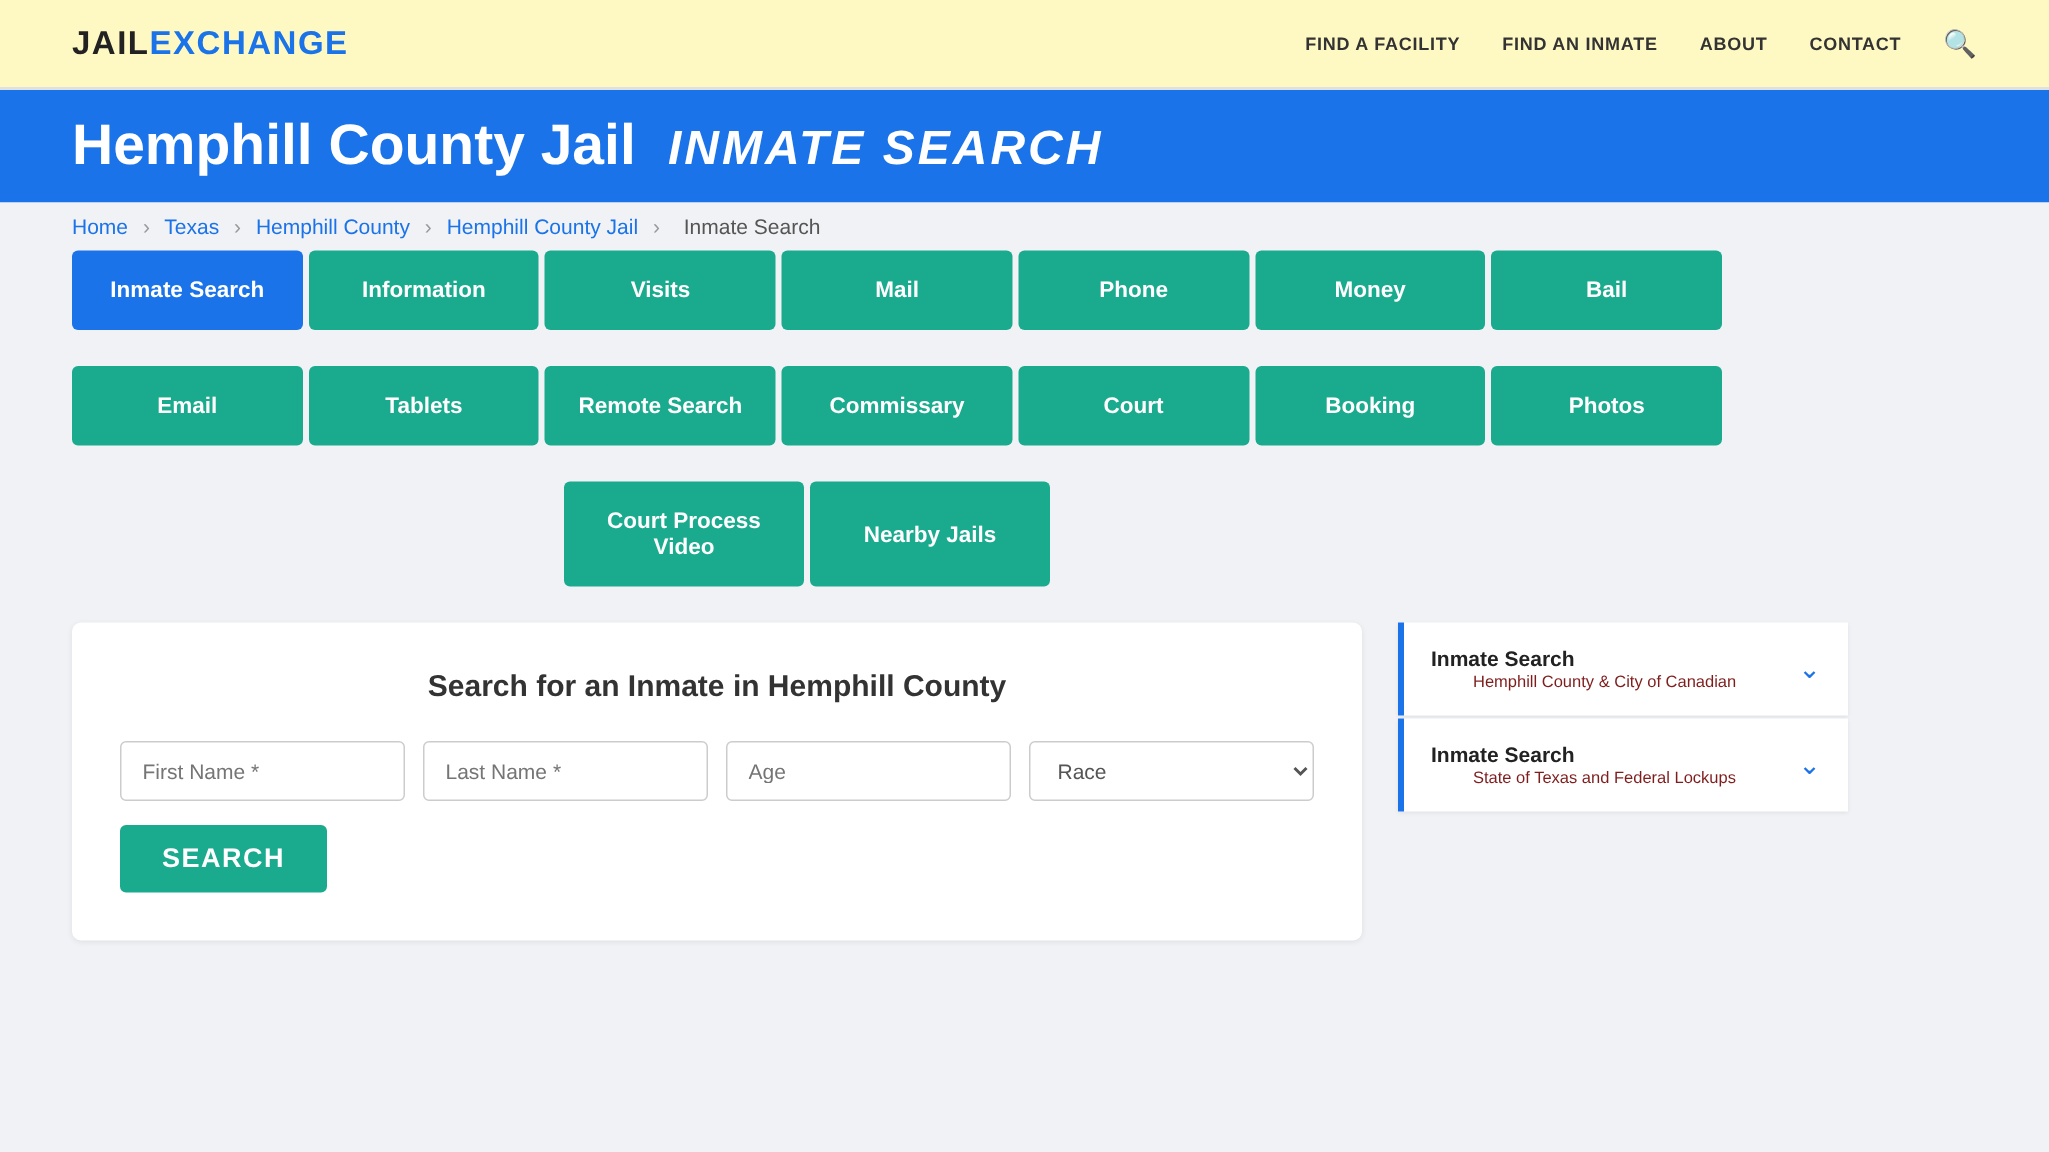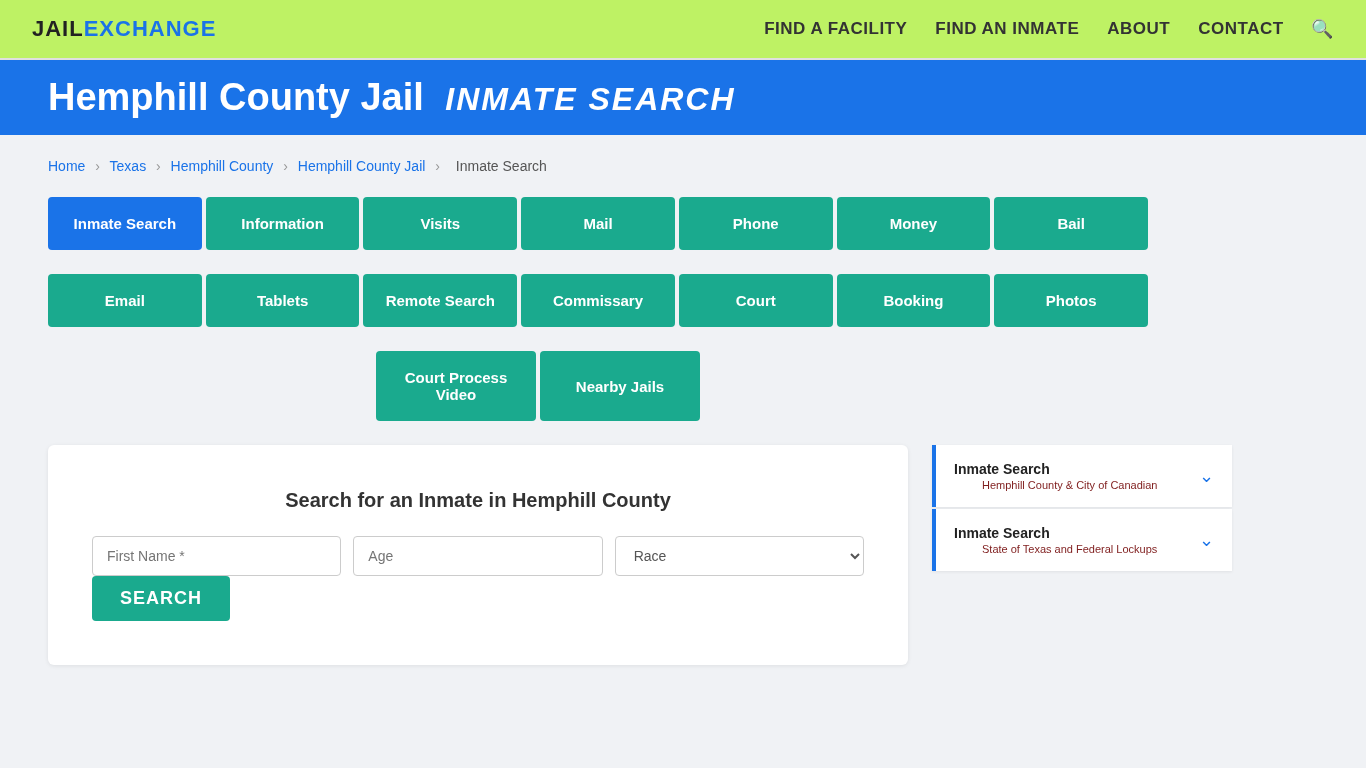--- a/index.html
+++ b/index.html
@@ -1,46 +1,46 @@
 <!DOCTYPE html>
 <html><head>
   <meta charset="utf-8">
   <style>
     * { box-sizing: border-box; margin: 0; padding: 0; }
     body { font-family: Arial, sans-serif; background: #f0f2f5; color: #333; }
 
     
     .navbar {
-      background: #bef264;
+      background: #fef9c3;
       border-bottom: 2px solid #e0e0e0;
       display: flex;
       align-items: center;
       justify-content: space-between;
-      padding: 0 32px;
+      padding: 0 48px;
       height: 60px;
     }
     .navbar-logo {
       font-size: 22px;
       font-weight: 900;
       letter-spacing: 1px;
       text-transform: uppercase;
       color: #222;
     }
     .navbar-logo .exchange {
       color: #1a73e8;
     }
     .navbar-links {
       display: flex;
       align-items: center;
       gap: 28px;
     }
     .navbar-links a {
       text-decoration: none;
       color: #333;
-      font-size: 17px;
+      font-size: 12px;
       font-weight: 700;
       letter-spacing: 0.5px;
       text-transform: uppercase;
     }
     .navbar-links .search-icon {
       font-size: 18px;
       color: #333;
       cursor: pointer;
     }
 
@@ -56,21 +56,21 @@
     }
     .hero h1 .italic-part {
       font-style: italic;
       font-weight: 700;
       font-size: 32px;
       letter-spacing: 2px;
     }
 
     
     .breadcrumb {
-      padding: 23px 48px;
+      padding: 8px 48px;
       background: #f0f2f5;
       font-size: 14px;
     }
     .breadcrumb a {
       color: #1a73e8;
       text-decoration: none;
     }
     .breadcrumb span {
       color: #999;
       margin: 0 6px;
@@ -116,35 +116,36 @@
     .content-row {
       display: flex;
       gap: 24px;
       align-items: flex-start;
     }
 
     
     .search-box {
       background: #fff;
       border-radius: 6px;
-      padding: 44px;
+      padding: 32px;
       flex: 1;
       max-width: 860px;
       box-shadow: 0 1px 4px rgba(0,0,0,0.08);
     }
     .search-box h2 {
       font-size: 20px;
       font-weight: 700;
       margin-bottom: 24px;
       text-align: center;
     }
     .search-fields {
       display: flex;
       gap: 12px;
       flex-wrap: wrap;
+      margin-bottom: 16px;
     }
     .search-fields input, .search-fields select {
       border: 1px solid #ccc;
       border-radius: 4px;
       padding: 10px 14px;
       font-size: 14px;
       flex: 1;
       min-width: 120px;
       color: #888;
       background: #fff;
@@ -259,20 +260,21 @@
       <button class="tab-btn teal">Court Process Video</button>
       <button class="tab-btn teal">Nearby Jails</button>
     </div>
 
   <div class="content-row">
 
     <div class="search-box">
       <h2>Search for an Inmate in Hemphill County</h2>
       <div class="search-fields">
         <input type="text" placeholder="First Name *" style="">
+        <input type="text" placeholder="Last Name *" style="">
         <input type="text" placeholder="Age" style="">
         <select id="race-select"><option value="Race">Race</option><option value="White">White</option><option value="Black">Black</option><option value="Hispanic">Hispanic</option><option value="Asian">Asian</option><option value="Other">Other</option></select>
       </div>
       <button class="search-btn">SEARCH</button>
     </div>
 
     <div class="sidebar" id="sidebar">
         <div class="sidebar-item">
     <div class="sidebar-item-text">
       <h3>Inmate Search</h3>

